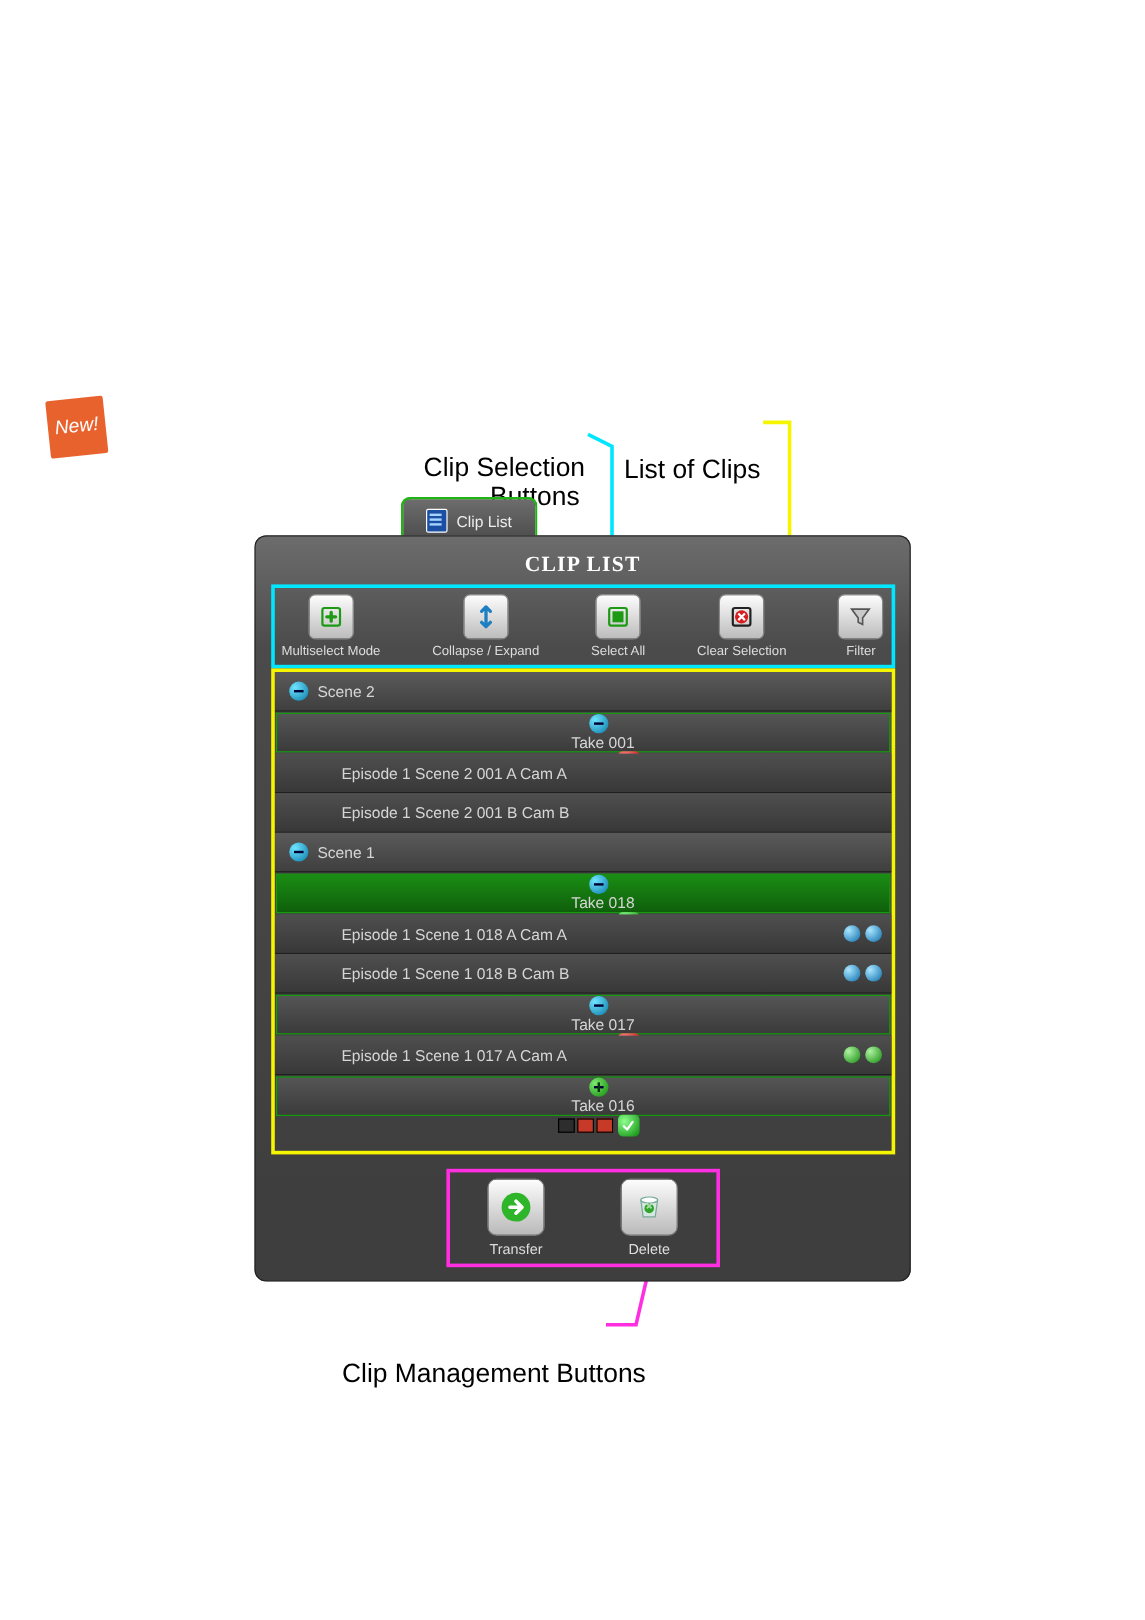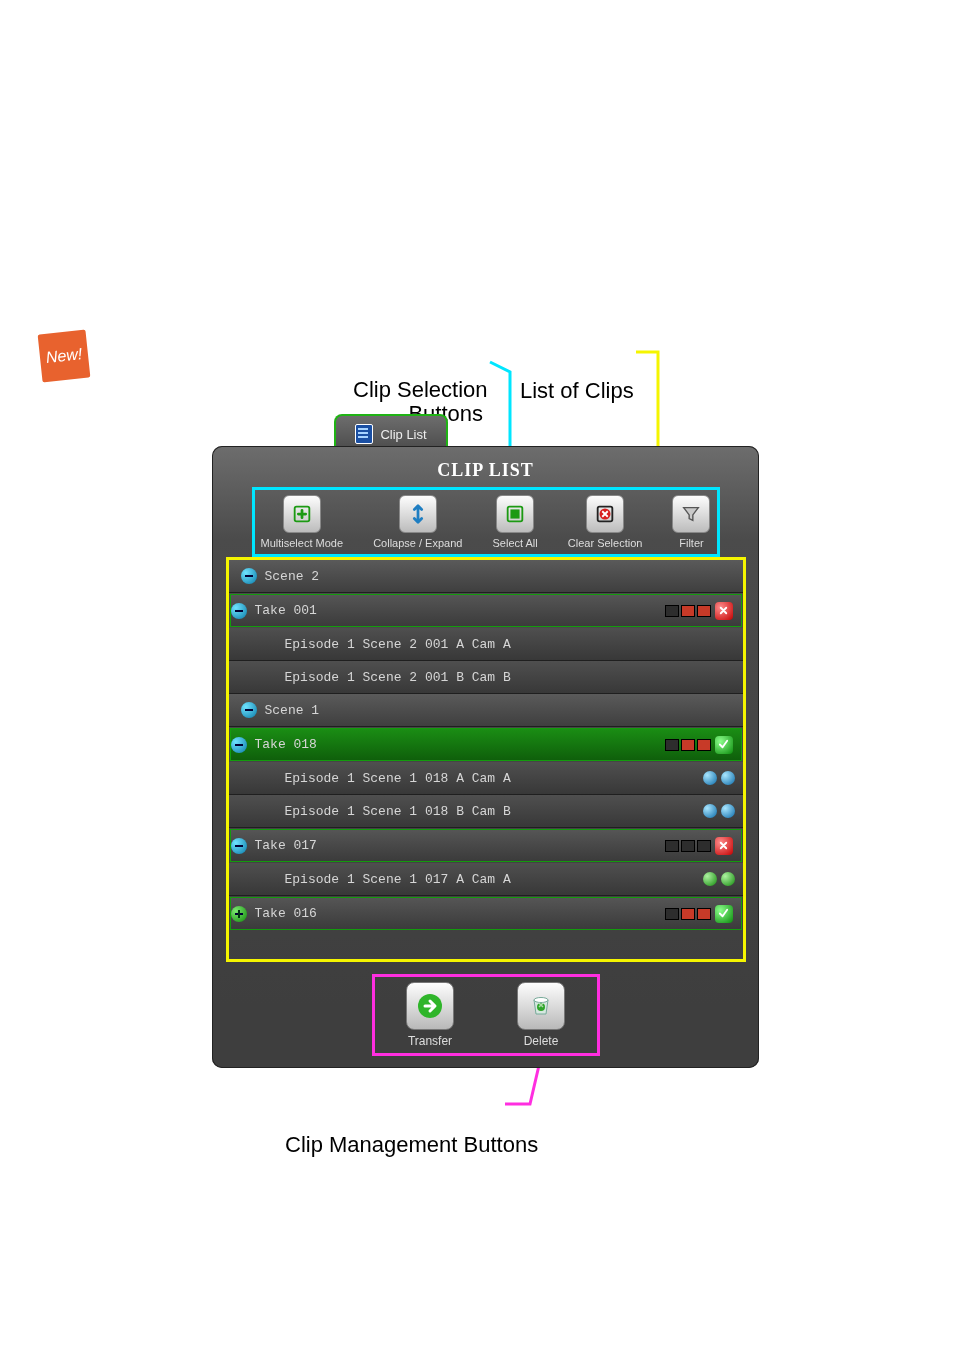--- a/index.html
+++ b/index.html
@@ -15,30 +15,30 @@
     box-shadow:inset 0 0 0 1px #222;}
   
   .tab{position:absolute;left:334px;top:414px;width:110px;height:36px;border:2px solid #1fb314;border-bottom:none;border-radius:8px 8px 0 0;
     background:linear-gradient(#6d6d6d,#4a4a4a);display:flex;align-items:center;justify-content:center;color:#eee;font-size:13px;}
   .tab .ticon{width:16px;height:18px;background:#1a4fa3;border:1px solid #fff;border-radius:2px;margin-right:7px;position:relative;}
   .tab .ticon::before{content:"";position:absolute;left:2px;top:3px;width:10px;height:2px;background:#a7d3ff;box-shadow:0 4px 0 #a7d3ff,0 8px 0 #a7d3ff;}
 
   .panel-title{text-align:center;font-family:serif;font-weight:bold;color:#fff;font-size:18px;letter-spacing:1px;margin-top:14px;}
 
   
-  .sel-row{position:relative;margin:6px auto 0 auto;width:468px;height:70px;border:3px solid #00e6ff;display:flex;align-items:center;justify-content:space-between;padding:0 6px;box-sizing:border-box;}
+  .sel-row{position:relative;margin:6px auto 0 auto;width:520px;height:70px;border:3px solid #00e6ff;display:flex;align-items:center;justify-content:space-between;padding:0 6px;box-sizing:border-box;}
   .sel-btn{display:flex;flex-direction:column;align-items:center;color:#ddd;font-size:11px;}
   .sel-btn .icon{width:36px;height:36px;border-radius:6px;background:linear-gradient(#fdfdfd,#bcbcbc);border:1px solid #888;display:flex;align-items:center;justify-content:center;margin-bottom:4px;}
   .sel-btn .icon svg{width:22px;height:22px;}
 
   
   .list-area{position:relative;margin:0 auto;width:520px;height:405px;border:3px solid #f5f500;box-sizing:border-box;overflow:hidden;}
-  .row{position:relative;height:33px;border-bottom:1px solid #1f1f1f;display:flex;align-items:center;color:#d6d6d6;font-size:13px;box-sizing:border-box;font-family:Liberation Mono, monospace;}
+  .row{position:relative;height:33px;border-bottom:1px solid #1f1f1f;display:flex;align-items:center;color:#d6d6d6;font-size:13px;box-sizing:border-box;}
   .row.scene{background:linear-gradient(#5a5a5a,#3f3f3f);padding-left:12px;}
-  .row.take{background:linear-gradient(#555,#3b3b3b);border:1px solid #139b0d;margin:1px 1px;}
+  .row.take{background:linear-gradient(#555,#3b3b3b);border:1px solid #139b0d;margin:1px 1px;padding-left:34px;flex-direction:column;}
   .row.take.selected{background:linear-gradient(#1a8d14,#0f5f0b);}
   .row.clip{background:linear-gradient(#4f4f4f,#383838);padding-left:56px;}
   .toggle{width:16px;height:16px;border-radius:8px;margin-right:8px;display:flex;align-items:center;justify-content:center;flex:none;}
   .toggle.minus{background:radial-gradient(circle at 30% 30%,#6fe4ff,#0a7aa8);}
   .toggle.plus{background:radial-gradient(circle at 30% 30%,#7be86f,#128a0b);}
   .toggle .bar{width:8px;height:2px;background:#003;}
   .toggle .vbar{position:absolute;width:2px;height:8px;background:#031;}
   .row .label{flex:1;white-space:nowrap;}
   .status-group{display:flex;align-items:center;gap:4px;margin-right:8px;}
   .three-boxes{display:flex;gap:2px;}

